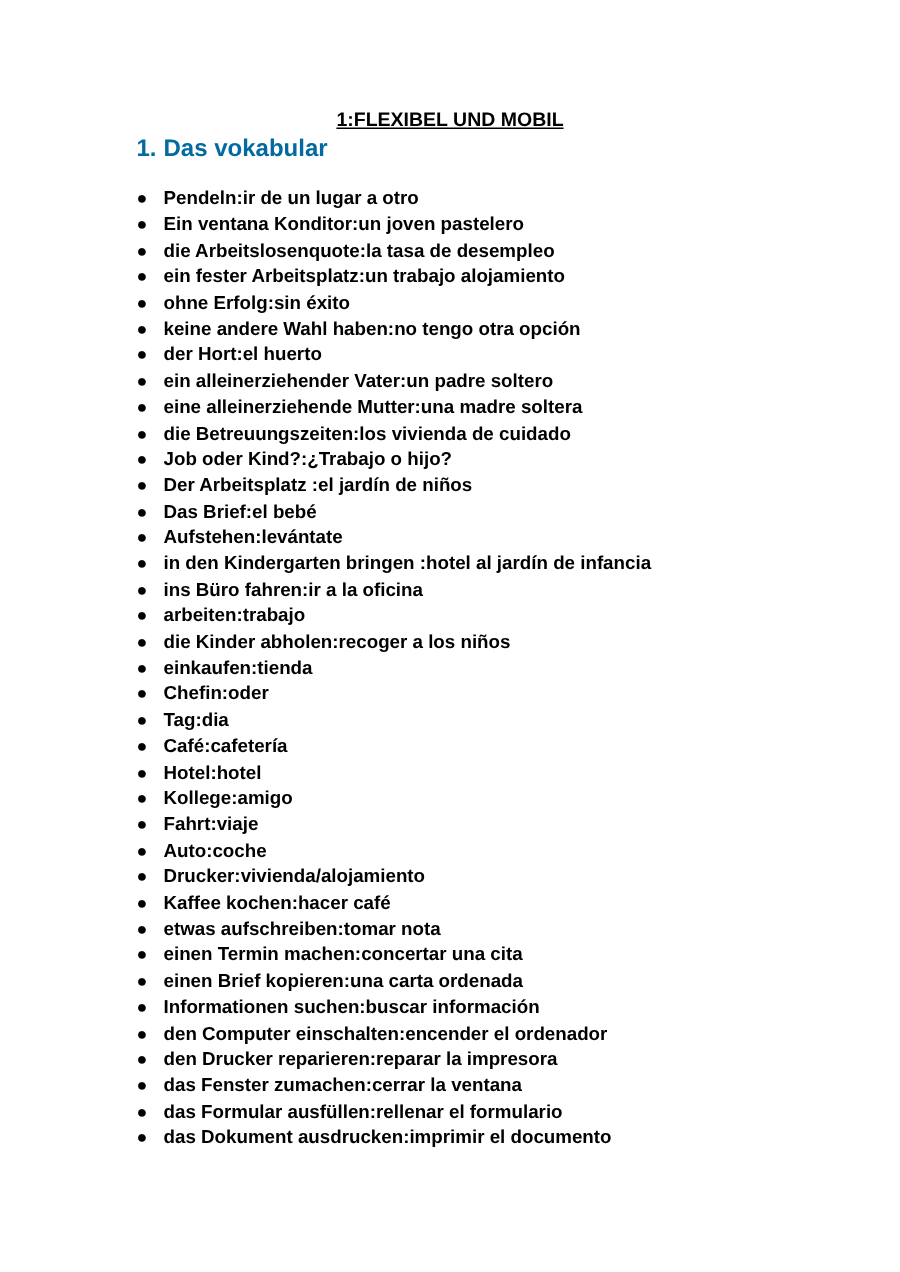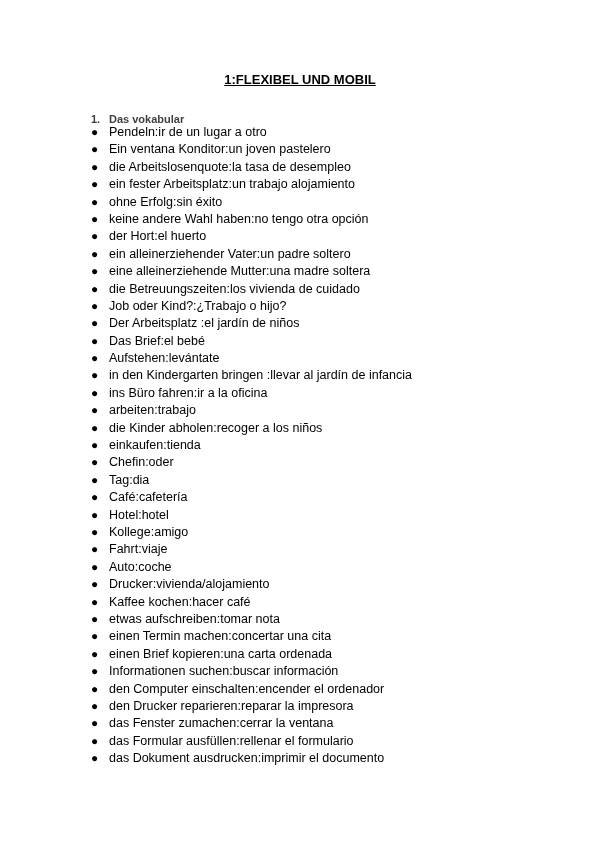--- a/index.html
+++ b/index.html
@@ -32,24 +32,24 @@
       text-align: center;
       font-size: 13px;
       font-weight: bold;
       text-decoration: underline;
       letter-spacing: 0px;
       line-height: 16px;
     }
     .section-heading {
       position: absolute;
       left: 91px;
-      top: 111px;
-      font-size: 11px;
-      font-weight: bold;
-      color: #404040;
+      top: 92px;
+      font-size: 16px;
+      font-weight: bold;
+      color: #0369a1;
       line-height: 16px;
       white-space: nowrap;
     }
     .section-heading .num {
       display: inline-block;
       width: 18px;
     }
     .vocab-list {
       position: absolute;
       left: 0;
@@ -70,24 +70,24 @@
       left: 91px;
       top: 0;
       font-size: 12px;
     }
     .vocab-item .text {
       position: absolute;
       left: 109px;
       top: 0;
     }
     .vocab-item .term {
-      font-weight: normal;
+      font-weight: bold;
     }
     .vocab-item .translation {
-      font-weight: normal;
+      font-weight: bold;
       text-align: center;
     }
   </style>
 </head>
 <body>
 
 <div class="page">
   <div class="title">1:FLEXIBEL UND MOBIL</div>
 
   <div class="section-heading">
@@ -146,21 +146,21 @@
       <li class="vocab-item">
         <span class="bullet">●</span>
         <span class="text"><span class="term">Das Brief:</span><span class="translation">el bebé</span></span>
       </li>
       <li class="vocab-item">
         <span class="bullet">●</span>
         <span class="text"><span class="term">Aufstehen:</span><span class="translation">levántate</span></span>
       </li>
       <li class="vocab-item">
         <span class="bullet">●</span>
-        <span class="text"><span class="term">in den Kindergarten bringen :</span><span class="translation">llevar al jardín de infancia</span></span>
+        <span class="text"><span class="term">in den Kindergarten bringen :</span><span class="translation">hotel al jardín de infancia</span></span>
       </li>
       <li class="vocab-item">
         <span class="bullet">●</span>
         <span class="text"><span class="term">ins Büro fahren:</span><span class="translation">ir a la oficina</span></span>
       </li>
       <li class="vocab-item">
         <span class="bullet">●</span>
         <span class="text"><span class="term">arbeiten:</span><span class="translation">trabajo</span></span>
       </li>
       <li class="vocab-item">

